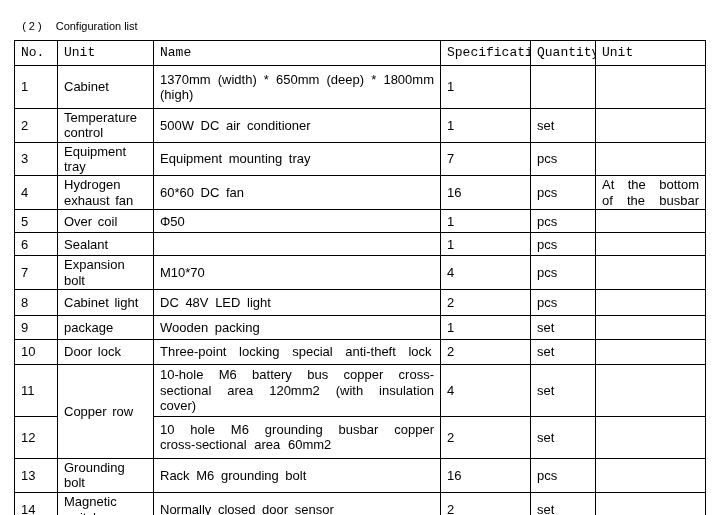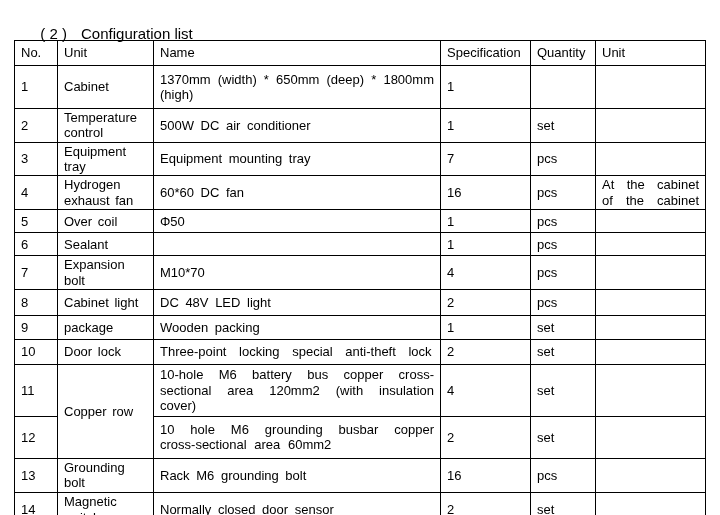--- a/index.html
+++ b/index.html
@@ -8,23 +8,23 @@
     width: 720px;
     height: 515px;
     background: #ffffff;
     color: #000000;
     font-family: "Liberation Sans", sans-serif;
     position: relative;
     overflow: hidden;
   }
   .title {
     position: absolute;
-    left: 32px;
+    left: 16px;
     top: 8px;
-    font-size: 15px;
+    font-size: 11px;
     font-weight: 400;
     white-space: pre;
   }
   .title .pfx { margin-right: 14px; }
   table.cfg {
     position: absolute;
     left: 14px;
     top: 40px;
     width: 691px;
     border-collapse: collapse;
@@ -33,21 +33,21 @@
   .cfg th, .cfg td {
     border: 1px solid #000;
     font-size: 13px;
     font-weight: 400;
     line-height: 1.18;
     padding: 1px 6px;
     vertical-align: middle;
     text-align: left;
     overflow: hidden;
   }
-  .cfg thead tr { height: 25px; }
+  .cfg thead tr { height: 25px; font-family: Liberation Mono, monospace; }
   .col-no   { width: 43px; }
   .col-part { width: 96px; }
   .col-name { width: 287px; }
   .col-spec { width: 90px; }
   .col-qty  { width: 65px; }
   .col-unit { width: 110px; }
   .c { text-align: center; }
   td.part { word-spacing: 2px; }
   td.name { text-align: justify; word-spacing: 3px; }
   td.name.ws9 { word-spacing: 9px; }
@@ -124,21 +124,21 @@
       <td class="c">7</td>
       <td class="c">pcs</td>
       <td class="unit"></td>
     </tr>
     <tr>
       <td class="c">4</td>
       <td class="part">Hydrogen exhaust fan</td>
       <td class="name">60*60 DC fan</td>
       <td class="c">16</td>
       <td class="c">pcs</td>
-      <td class="unit unit-fill">At the cabinet of the cabinet</td>
+      <td class="unit unit-fill">At the bottom of the busbar</td>
     </tr>
     <tr>
       <td class="c">5</td>
       <td class="part">Over coil</td>
       <td class="name">Φ50</td>
       <td class="c">1</td>
       <td class="c">pcs</td>
       <td class="unit"></td>
     </tr>
     <tr>

